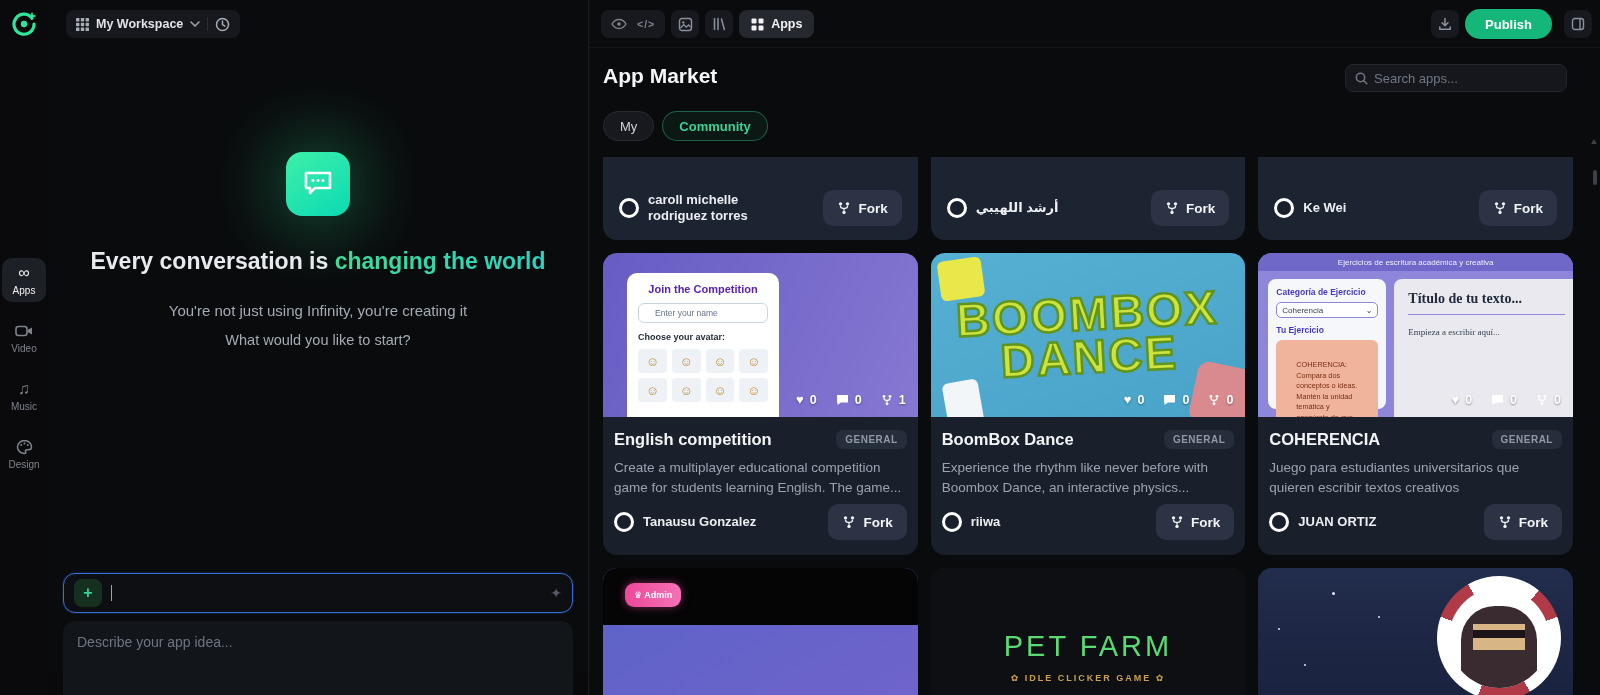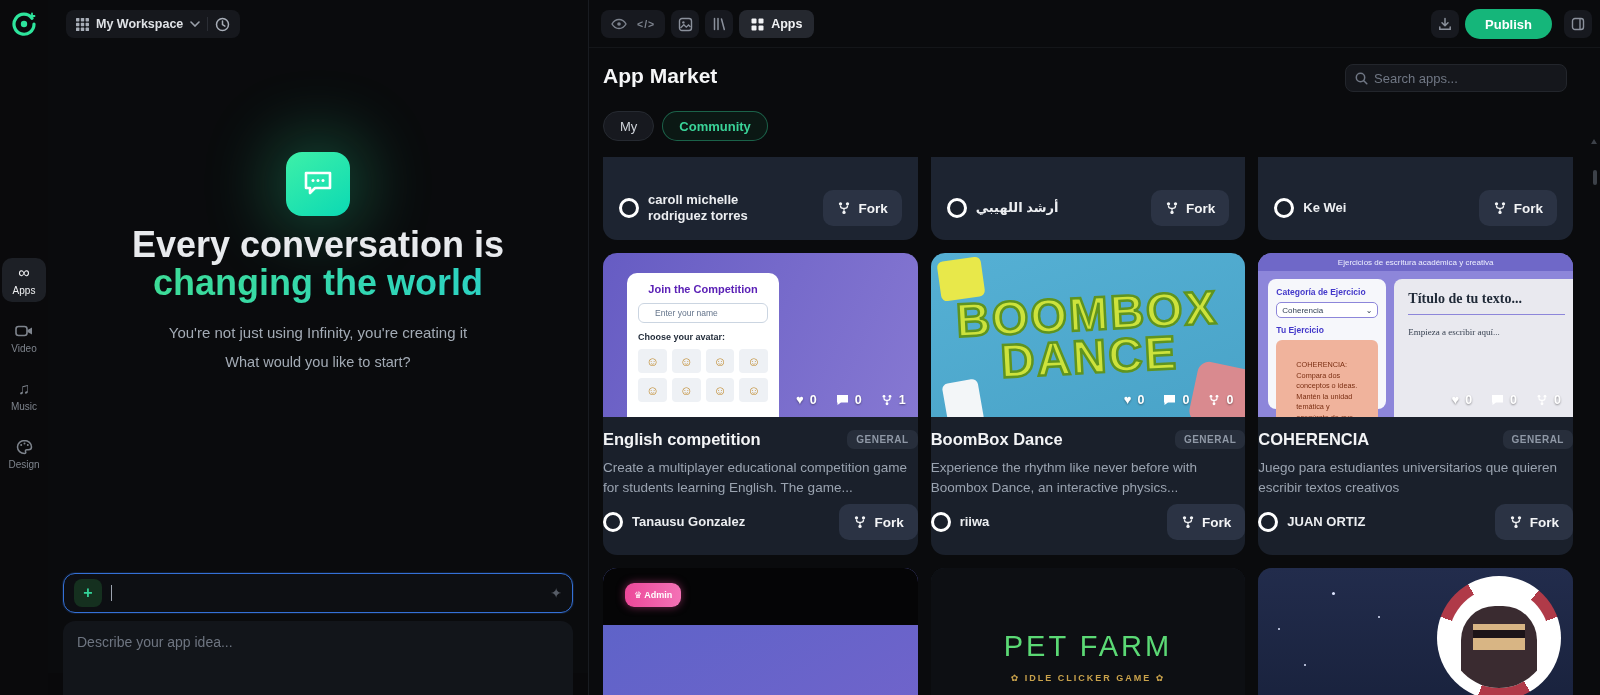--- a/index.html
+++ b/index.html
@@ -21,21 +21,21 @@
   .ws-pill { position:absolute; left:18px; top:10px; height:28px; display:flex; align-items:center; gap:7px;
     background:#16181d; border-radius:8px; padding:0 10px; }
   .ws-pill .ws-label { font-size:12.5px; color:#dfe2e6; font-weight:600; }
   .ws-div { width:1px; height:14px; background:#2b2e35; }
 
   .hero { position:absolute; top:152px; left:0; width:540px; text-align:center; }
   .hero-icon { width:64px; height:64px; margin:0 auto; border-radius:16px;
     background:linear-gradient(145deg,#3ef0a8,#0bd9b4);
     box-shadow:0 0 70px 12px rgba(46,229,157,.32);
     display:flex; align-items:center; justify-content:center; }
-  .hero h1 { width:500px; margin:10px auto 0; font-size:36px; line-height:38px; font-weight:600; color:#e8eaed; }
+  .hero h1 { width:500px; margin:26px auto 0; font-size:23px; line-height:38px; font-weight:600; color:#e8eaed; }
   .hero h1 .accent { background:linear-gradient(90deg,#3ddc97,#2cd3c2);
     -webkit-background-clip:text; background-clip:text; color:transparent; font-weight:700; }
   .hero .sub1 { margin-top:22px; font-size:15px; color:#a3abb5; }
   .hero .sub2 { margin-top:13px; font-size:14.5px; color:#a3abb5; }
 
   .composer-input { position:absolute; left:15px; right:15px; top:573px; height:40px;
     background:#0d0f13; border:1px solid #3470d6; border-radius:12px;
     box-shadow:0 0 0 1px rgba(52,112,214,.15); display:flex; align-items:center; padding:0 10px; }
   .plus-btn { width:28px; height:28px; border-radius:8px; background:#15301f; color:#34d399;
     font-size:16px; font-weight:700; display:flex; align-items:center; justify-content:center; cursor:pointer; }
@@ -80,21 +80,21 @@
   .avatar { width:20px; height:20px; border-radius:50%; border:3px solid #fff; background:#1a202b; flex:none; }
   .author-name { font-size:13px; font-weight:700; color:#eceef1; line-height:1.25; max-width:150px; }
   .fork-btn { margin-left:auto; height:36px; padding:0 14px; border-radius:10px; background:#2b3344;
     display:flex; align-items:center; gap:7px; color:#f3f4f6; font-size:13.5px; font-weight:700; cursor:pointer; }
 
   .preview { position:relative; height:164px; flex:none; overflow:hidden; }
   .stats { position:absolute; right:12px; bottom:10px; display:flex; align-items:center; gap:6px;
     color:#fff; font-size:12.5px; font-weight:600; text-shadow:0 1px 2px rgba(0,0,0,.4); }
   .stats .ic { font-size:13px; }
   .stats .gap { width:7px; }
-  .card-body { flex:1; padding:13px 0 15px; display:flex; flex-direction:column; }
+  .card-body { flex:1; padding:13px 11px 15px; display:flex; flex-direction:column; }
   .title-row { display:flex; align-items:center; justify-content:space-between; }
   .card-title { font-size:16.5px; font-weight:700; color:#f3f4f6; }
   .badge { background:#272e3b; color:#8f98a6; font-size:10px; font-weight:700; letter-spacing:.5px;
     padding:4px 9px; border-radius:7px; flex:none; }
   .card-desc { margin-top:9px; font-size:13.5px; line-height:1.5; color:#9aa3b0;
     display:-webkit-box; -webkit-line-clamp:2; -webkit-box-orient:vertical; overflow:hidden; }
   .card .author-row { margin-top:auto; }
 
   
   .prev-ec { background:linear-gradient(115deg,#665cc3,#8678d2); }

